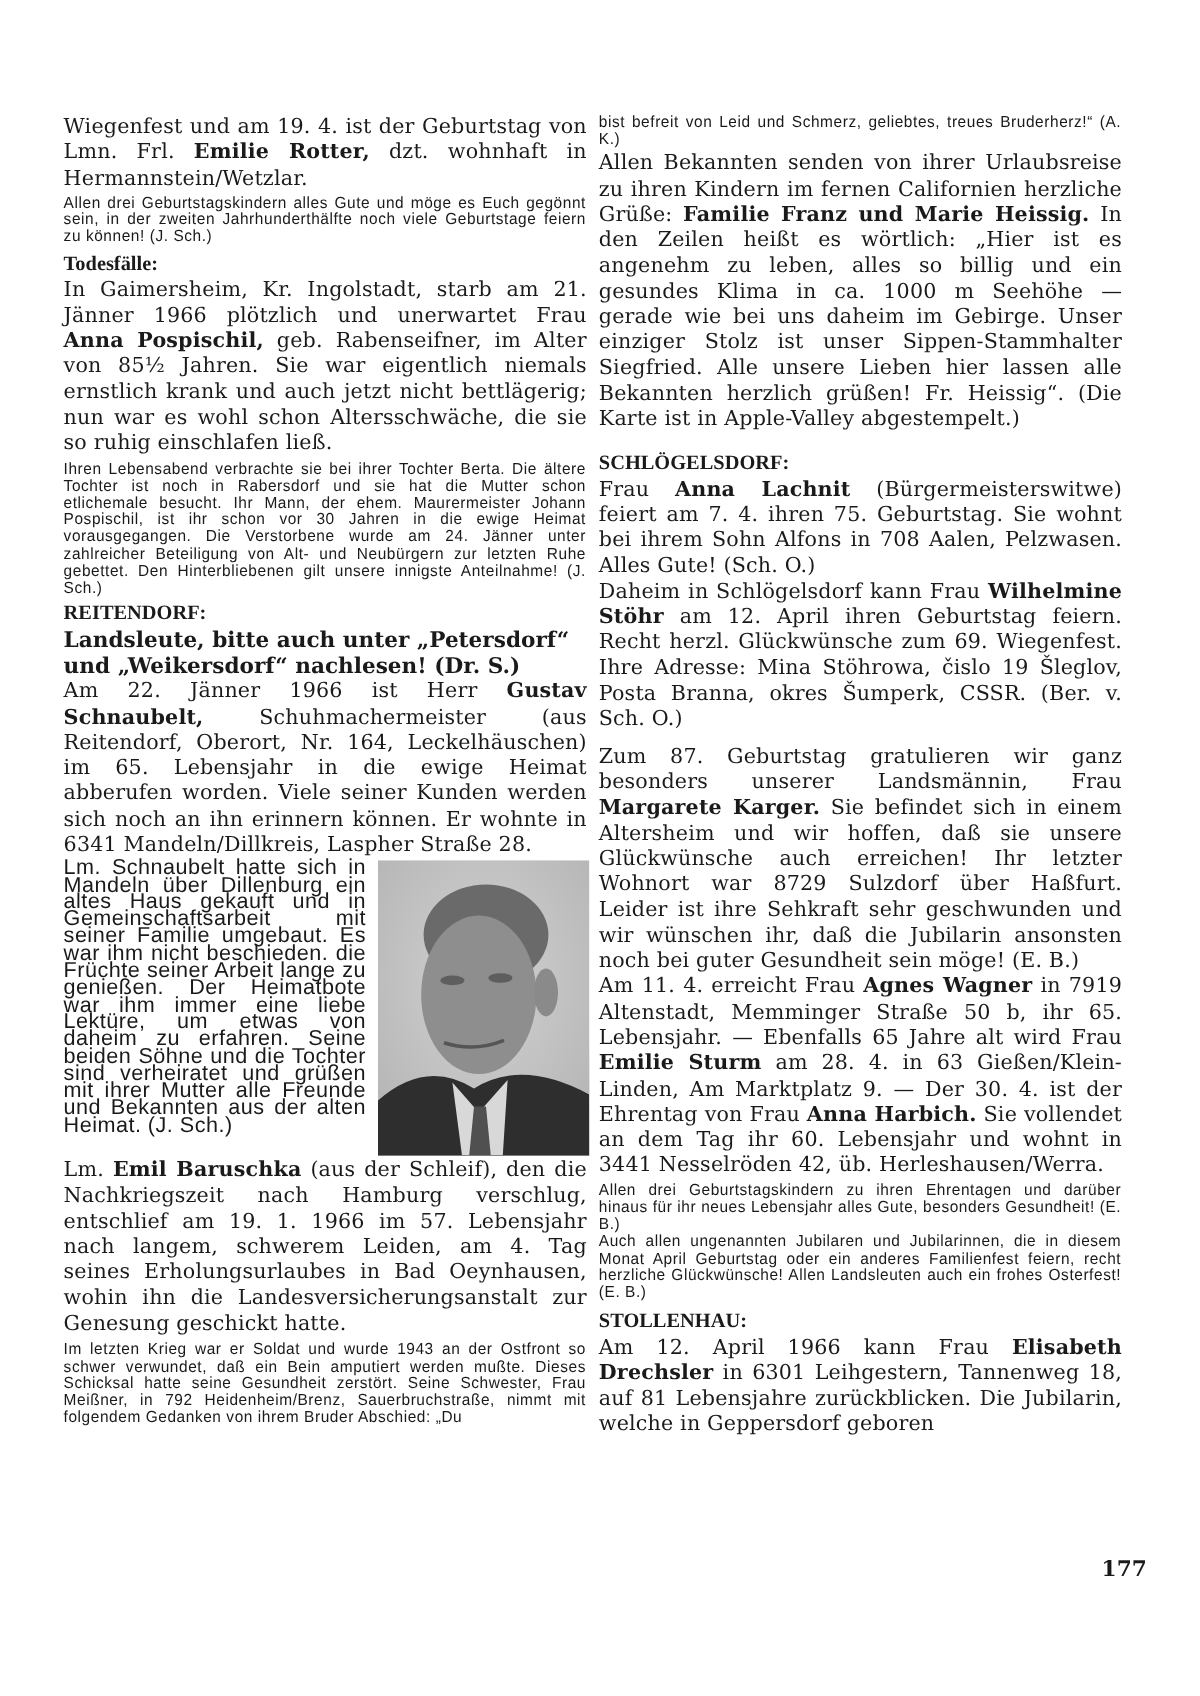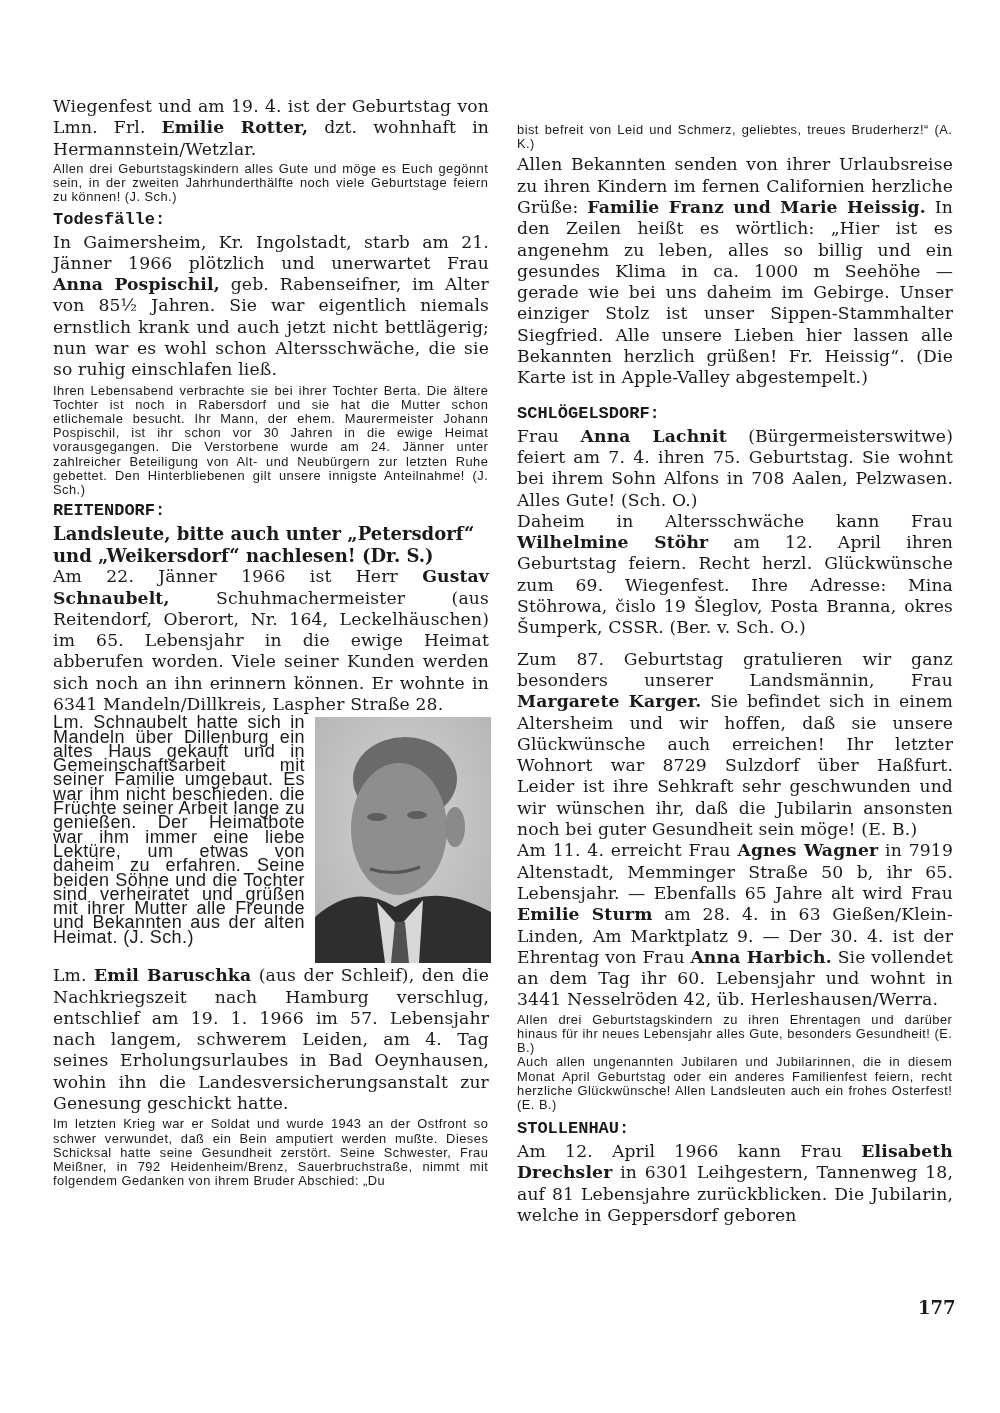--- a/index.html
+++ b/index.html
@@ -1,23 +1,23 @@
 <!DOCTYPE html>
 <html><head>
 <meta charset="utf-8">
 <style>
   html, body { margin: 0; padding: 0; background: #ffffff; }
   body { width: 1000px; height: 1413px; position: relative; overflow: hidden; color: #1a1a1a; }
   .page { position: absolute; left: 0; top: 0; width: 1000px; height: 1413px; padding-left: 16px; }
   .col { position: absolute; top: 96px; width: 436px; font-family: "DejaVu Serif", serif; }
   .col-left { left: 53px; }
-  .col-right { left: 517px; top: 95px; margin-top: 28px; }
+  .col-right { left: 499px; top: 95px; }
   .p-lg { font-size: 17.2px; line-height: 21.3px; text-align: justify; margin: 0; letter-spacing: 0.15px; }
   .p-sm { font-family: "Liberation Sans", sans-serif; font-size: 13.4px; line-height: 14.2px; text-align: justify; margin: 0 0 3px 0; transform: scaleX(0.96); transform-origin: left top; width: 104%; letter-spacing: 0.5px; }
-  .head { font-family: Liberation Mono, monospace; font-weight: bold; font-size: 17px; line-height: 22px; margin: 4px 0 1px 0; }
+  .head { font-family: Liberation Serif, serif; font-weight: bold; font-size: 17px; line-height: 22px; margin: 4px 0 1px 0; }
   .head-sec { font-weight: bold; font-size: 18px; line-height: 21.5px; margin: 0; }
   b { font-weight: bold; }
   .gap { height: 10px; }
   .float-photo { float: right; width: 176px; height: 246px; margin: 2px -2px 2px 10px; background: linear-gradient(180deg, #c6c6c6 0%, #b9b9b9 60%, #3a3a3a 88%, #2a2a2a 100%); position: relative; overflow: hidden; }
   .photo-svg { position: absolute; left: 0; top: 0; width: 176px; height: 246px; }
   .wrap-sm { font-family: "Liberation Sans", sans-serif; font-size: 18px; line-height: 14.3px; text-align: justify; margin: 0; letter-spacing: 0.4px; }
   .page-number { position: absolute; left: 918px; top: 1297px; font-family: "DejaVu Serif", serif; font-weight: bold; font-size: 18px; }
 </style>
 </head>
 <body>
@@ -72,21 +72,21 @@
     <p class="p-sm" style="margin-top:3px">Im letzten Krieg war er Soldat und wurde 1943 an der Ostfront so schwer verwundet, daß ein Bein amputiert werden mußte. Dieses Schicksal hatte seine Gesundheit zerstört. Seine Schwester, Frau Meißner, in 792 Heidenheim/Brenz, Sauerbruchstraße, nimmt mit folgendem Gedanken von ihrem Bruder Abschied: „Du</p>
   </div>
 
   <div class="col col-right">
     <p class="p-sm">bist befreit von Leid und Schmerz, geliebtes, treues Bruderherz!“ (A. K.)</p>
     <p class="p-lg"><span>Allen Bekannten senden von ihrer Urlaubsreise zu ihren Kindern im fernen Californien herzliche Grüße: </span><b>Familie Franz und Marie Heissig.</b><span> In den Zeilen heißt es wörtlich: „Hier ist es angenehm zu leben, alles so billig und ein gesundes Klima in ca. 1000 m Seehöhe — gerade wie bei uns daheim im Gebirge. Unser einziger Stolz ist unser Sippen-Stammhalter Siegfried. Alle unsere Lieben hier lassen alle Bekannten herzlich grüßen! Fr. Heissig“. (Die Karte ist in Apple-Valley abgestempelt.)</span></p>
 
     <div class="gap"></div>
     <div class="head">SCHLÖGELSDORF:</div>
     <p class="p-lg"><span>Frau </span><b>Anna Lachnit</b><span> (Bürgermeisterswitwe) feiert am 7. 4. ihren 75. Geburtstag. Sie wohnt bei ihrem Sohn Alfons in 708 Aalen, Pelzwasen. Alles Gute! (Sch. O.)</span></p>
-    <p class="p-lg"><span>Daheim in Altersschwäche kann Frau </span><b>Wilhelmine Stöhr</b><span> am 12. April ihren Geburtstag feiern. Recht herzl. Glückwünsche zum 69. Wiegenfest. Ihre Adresse: Mina Stöhrowa, čislo 19 Šleglov, Posta Branna, okres Šumperk, CSSR. (Ber. v. Sch. O.)</span></p>
+    <p class="p-lg"><span>Daheim in Schlögelsdorf kann Frau </span><b>Wilhelmine Stöhr</b><span> am 12. April ihren Geburtstag feiern. Recht herzl. Glückwünsche zum 69. Wiegenfest. Ihre Adresse: Mina Stöhrowa, čislo 19 Šleglov, Posta Branna, okres Šumperk, CSSR. (Ber. v. Sch. O.)</span></p>
 
     <div class="gap"></div>
     <p class="p-lg"><span>Zum 87. Geburtstag gratulieren wir ganz besonders unserer Landsmännin, Frau </span><b>Margarete Karger.</b><span> Sie befindet sich in einem Altersheim und wir hoffen, daß sie unsere Glückwünsche auch erreichen! Ihr letzter Wohnort war 8729 Sulzdorf über Haßfurt. Leider ist ihre Sehkraft sehr geschwunden und wir wünschen ihr, daß die Jubilarin ansonsten noch bei guter Gesundheit sein möge! (E. B.)</span></p>
     <p class="p-lg"><span>Am 11. 4. erreicht Frau </span><b>Agnes Wagner</b><span> in 7919 Altenstadt, Memminger Straße 50 b, ihr 65. Lebensjahr. — Ebenfalls 65 Jahre alt wird Frau </span><b>Emilie Sturm</b><span> am 28. 4. in 63 Gießen/Klein-Linden, Am Marktplatz 9. — Der 30. 4. ist der Ehrentag von Frau </span><b>Anna Harbich.</b><span> Sie vollendet an dem Tag ihr 60. Lebensjahr und wohnt in 3441 Nesselröden 42, üb. Herleshausen/Werra.</span></p>
     <p class="p-sm" style="margin-top:2px; margin-bottom:0">Allen drei Geburtstagskindern zu ihren Ehrentagen und darüber hinaus für ihr neues Lebensjahr alles Gute, besonders Gesundheit! (E. B.)</p>
     <p class="p-sm">Auch allen ungenannten Jubilaren und Jubilarinnen, die in diesem Monat April Geburtstag oder ein anderes Familienfest feiern, recht herzliche Glückwünsche! Allen Landsleuten auch ein frohes Osterfest! (E. B.)</p>
 
     <div class="head" style="margin-top:6px">STOLLENHAU:</div>
     <p class="p-lg"><span>Am 12. April 1966 kann Frau </span><b>Elisabeth Drechsler</b><span> in 6301 Leihgestern, Tannenweg 18, auf 81 Lebensjahre zurückblicken. Die Jubilarin, welche in Geppersdorf geboren</span></p>
   </div>

